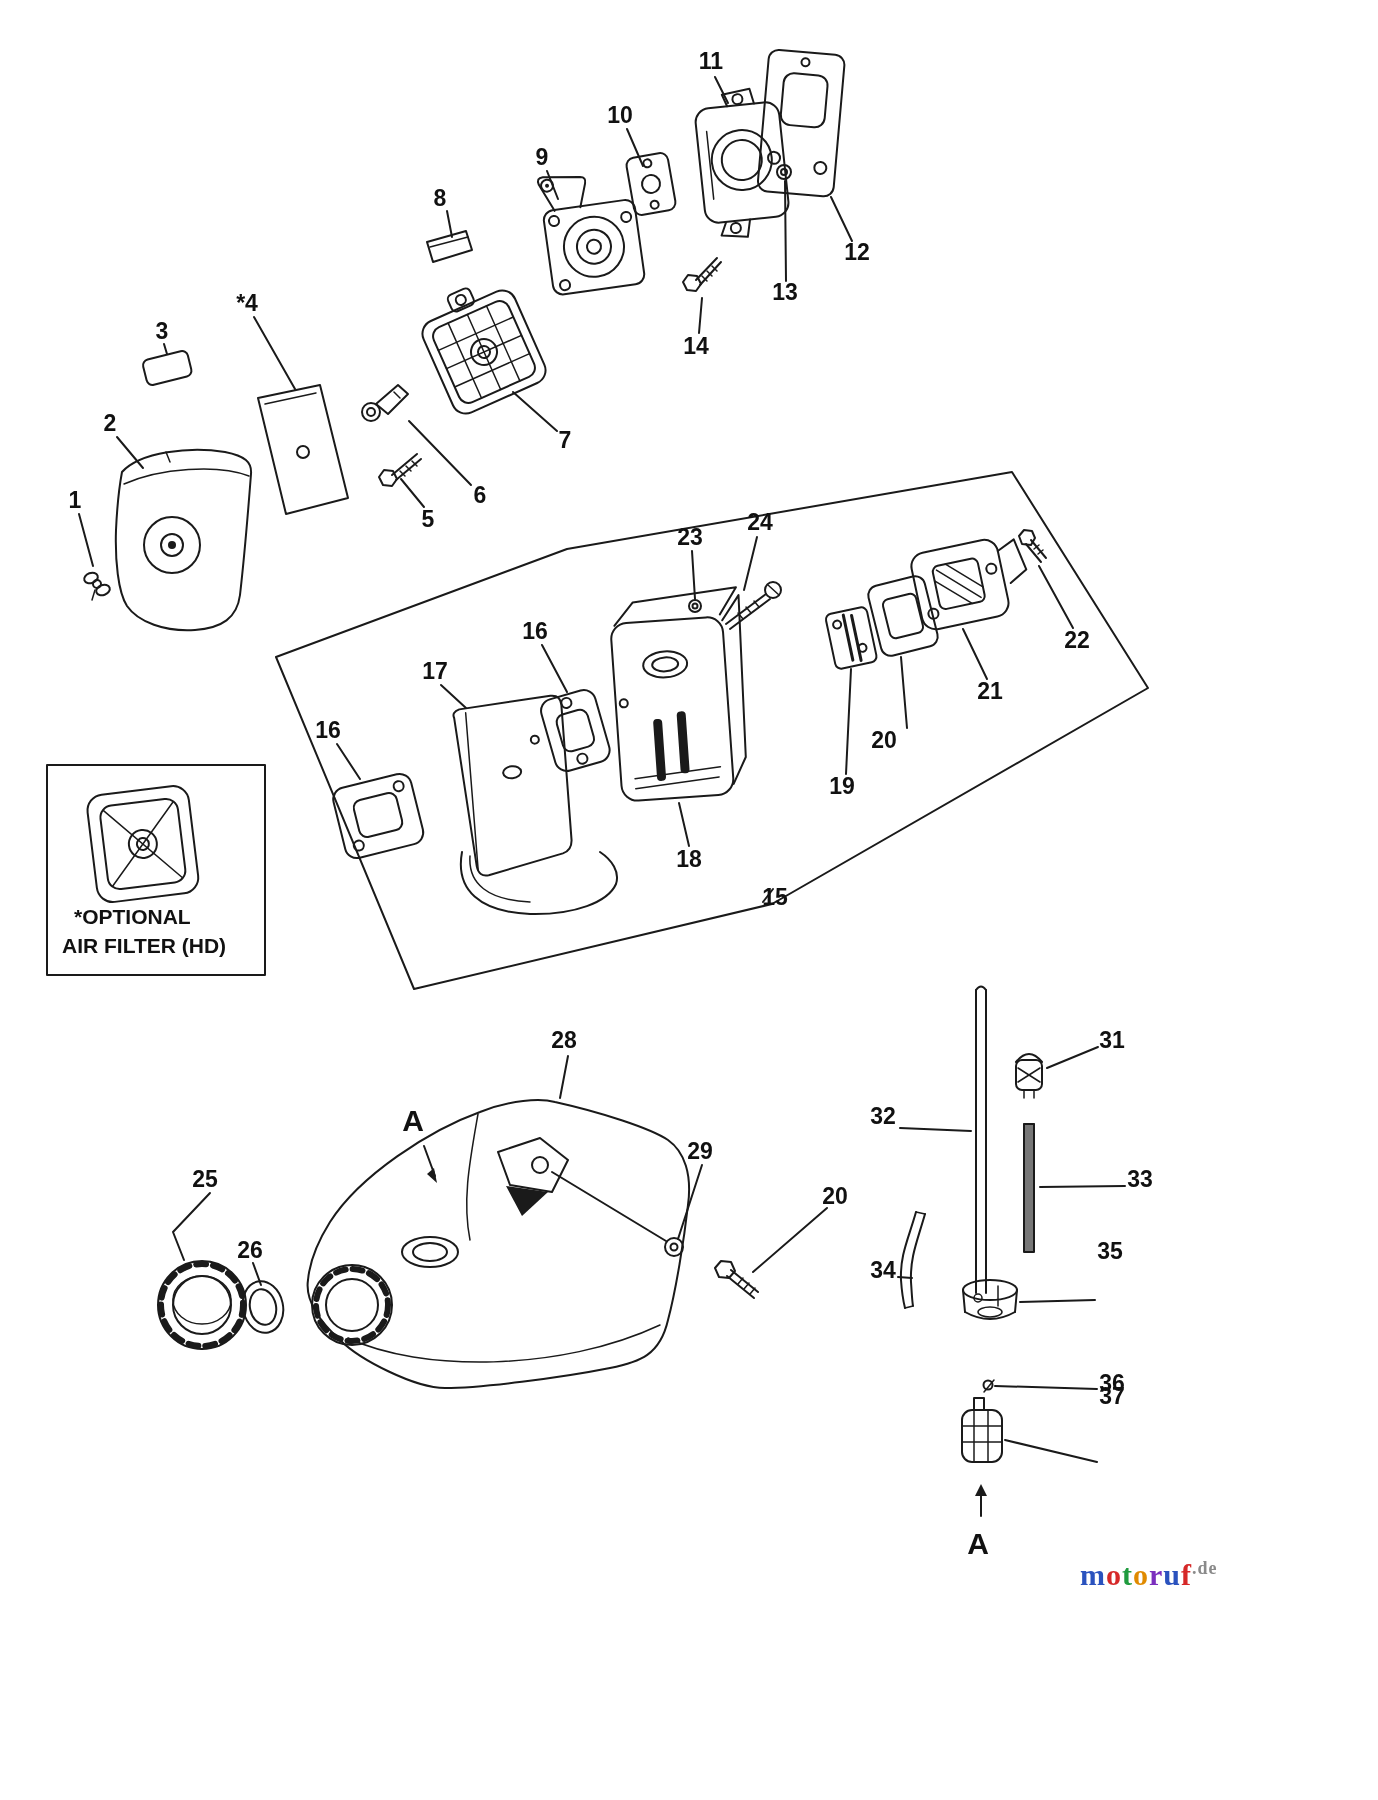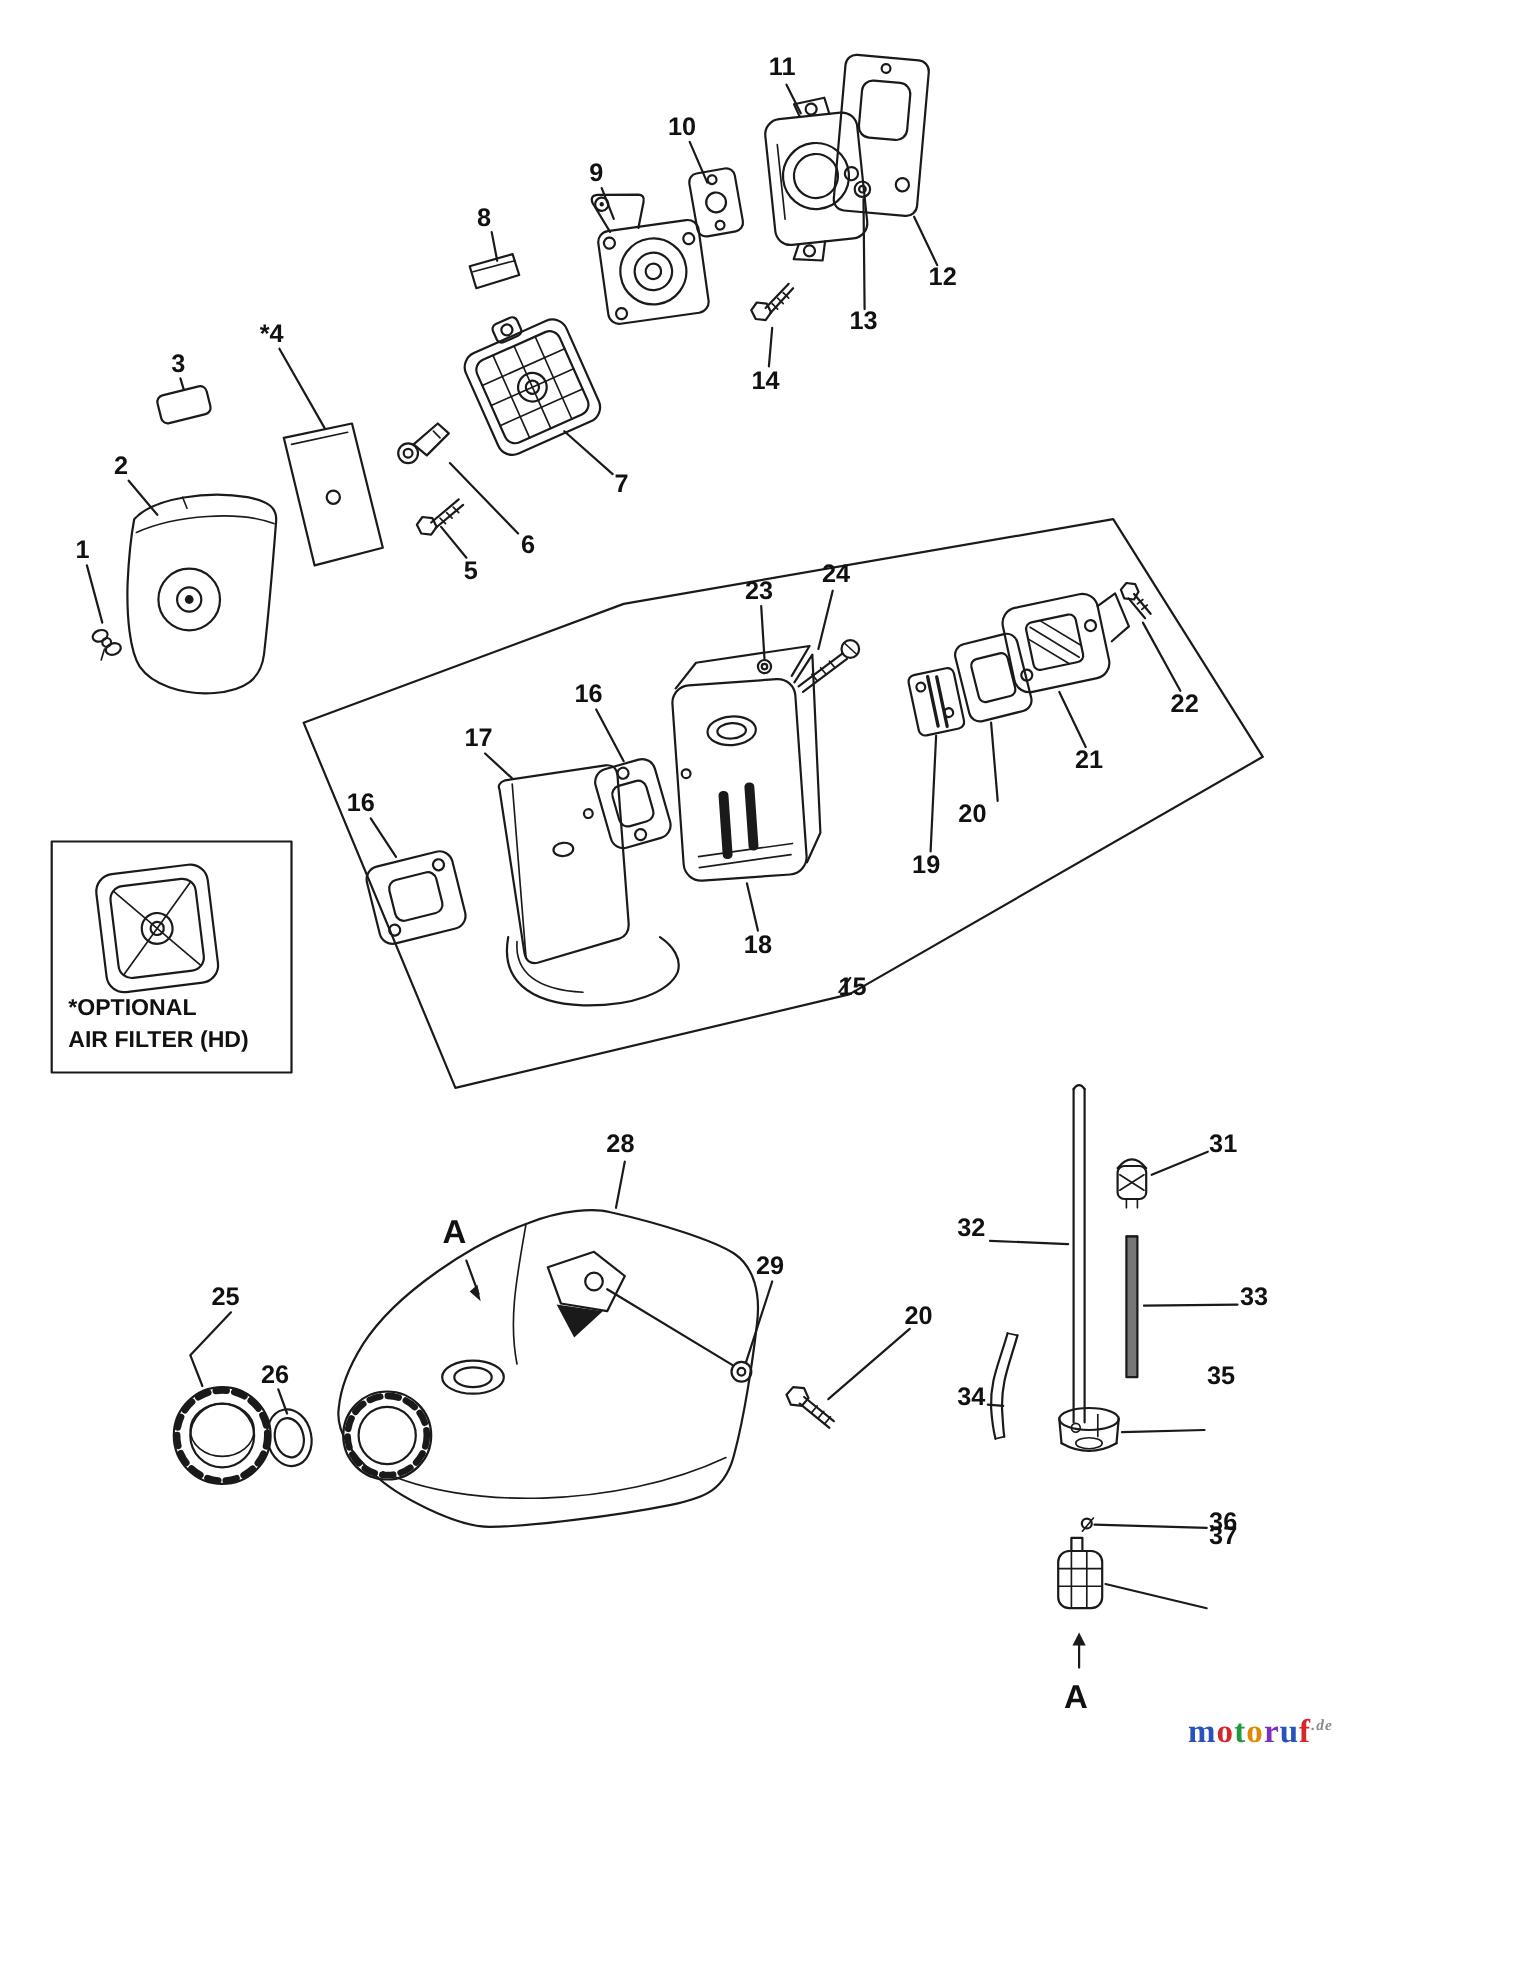--- a/index.html
+++ b/index.html
@@ -22,21 +22,21 @@
   }
   .coA { font-size:30px; }
   .opt-text {
     position:absolute; font-weight:bold; font-size:21px; color:#111; white-space:nowrap;
   }
   .watermark {
     position:absolute; left:1080px; top:1558px;
     font-family:"Liberation Serif", serif; font-weight:bold; font-size:30px;
     letter-spacing:1px; white-space:nowrap;
   }
-  .wm-suffix { font-size:14px; vertical-align:super; font-weight:bold;font-style:italic; }
+  .wm-suffix { font-size:18px; vertical-align:super; font-weight:bold; }
 </style>
 </head>
 <body>
 
 <div class="canvas">
 
 <svg id="art" width="1378" height="1800" viewBox="0 0 1378 1800">
 
   <g class="thin">
     <line x1="79" y1="514" x2="93" y2="566"></line>
@@ -429,20 +429,20 @@
 <span class="co" style="left:1112px;top:1040px">31</span>
 <span class="co" style="left:883px;top:1116px">32</span>
 <span class="co" style="left:1140px;top:1179px">33</span>
 <span class="co" style="left:883px;top:1270px">34</span>
 <span class="co" style="left:1110px;top:1251px">35</span>
 <span class="co" style="left:1112px;top:1383px">36</span>
 <span class="co" style="left:1112px;top:1396px">37</span>
 <span class="co coA" style="left:413px;top:1121px">A</span>
 <span class="co coA" style="left:978px;top:1544px">A</span>
 
-<div class="opt-text" style="left:62px;top:905px">*OPTIONAL</div>
+<div class="opt-text" style="left:74px;top:905px">*OPTIONAL</div>
 <div class="opt-text" style="left:62px;top:934px">AIR FILTER (HD)</div>
 
 <div class="watermark">
   <span style="color:#2a52be">m</span><span style="color:#d62828">o</span><span style="color:#1f9b3e">t</span><span style="color:#e08a00">o</span><span style="color:#7b2fbe">r</span><span style="color:#2a52be">u</span><span style="color:#d62828">f</span><span class="wm-suffix" style="color:#8a8a8a">.de</span>
 </div>
 
 </div>
 
 </body></html>

